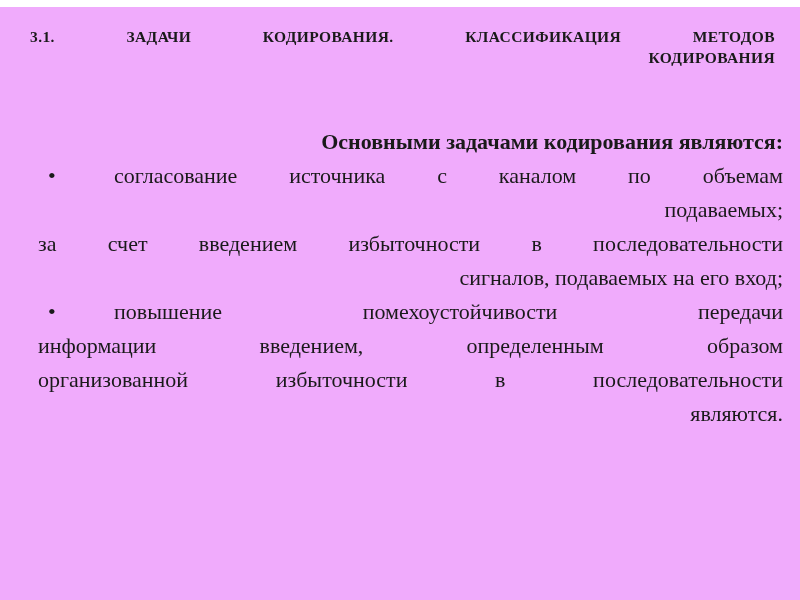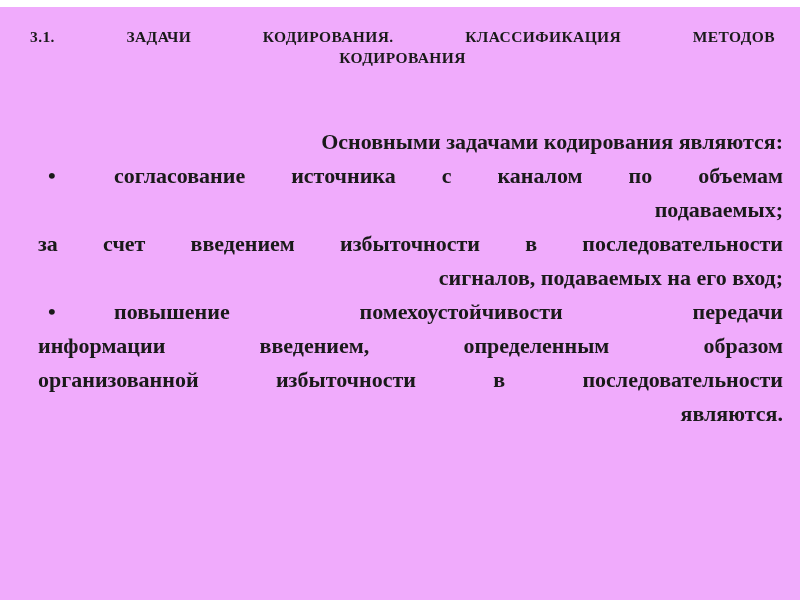--- a/index.html
+++ b/index.html
@@ -23,32 +23,31 @@
     font-size: 15.5px;
     line-height: 21px;
     font-weight: bold;
     letter-spacing: 0.4px;
   }
   .title-line-justify {
     text-align: justify;
     text-align-last: justify;
   }
   .title-line-left {
-    text-align: center;
+    text-align: right;
   }
   
   .body-block {
     position: absolute;
     left: 38px; right: 17px; top: 118px;
     font-size: 22px;
     line-height: 34px;
   }
   .line {
     white-space: normal;
-    font-weight: bold;
   }
   .jline {           
     text-align: justify;
     text-align-last: justify;
   }
   .lline {           
     text-align: right;
   }
   .intro-line {
     font-weight: bold;

